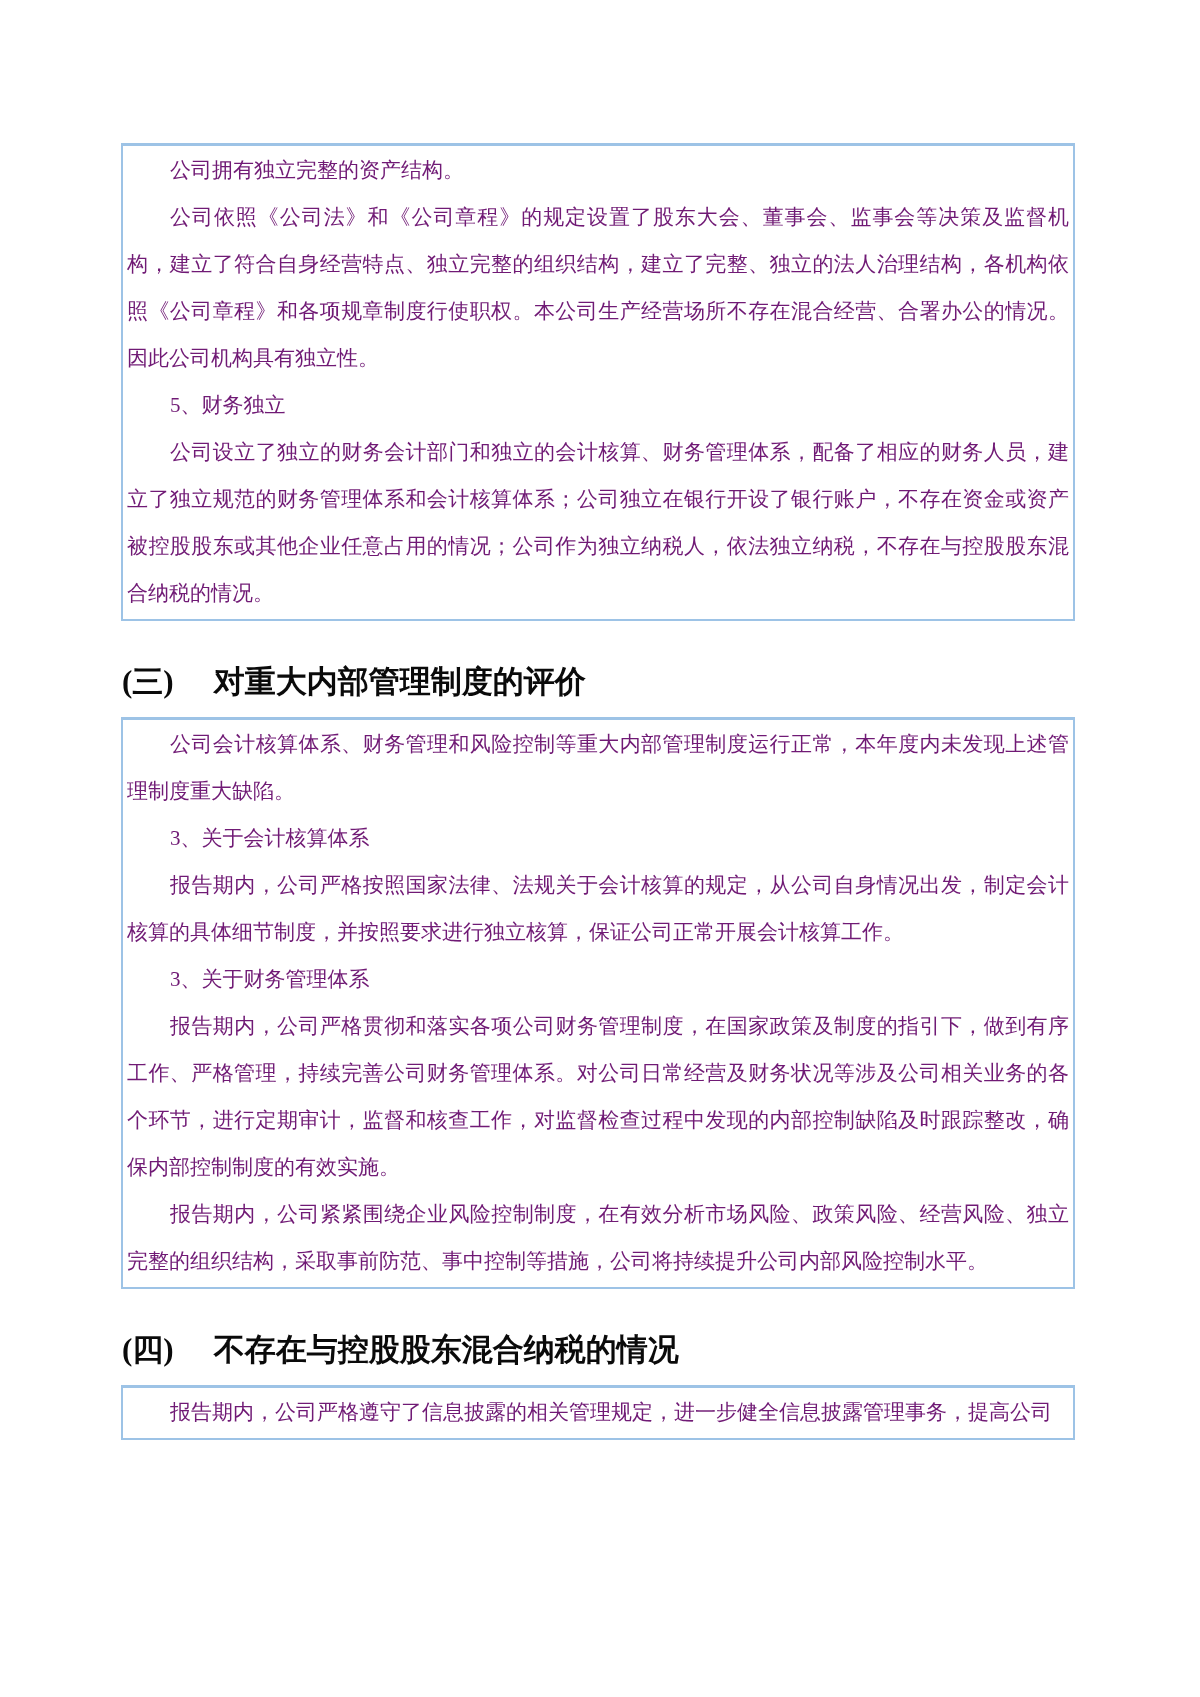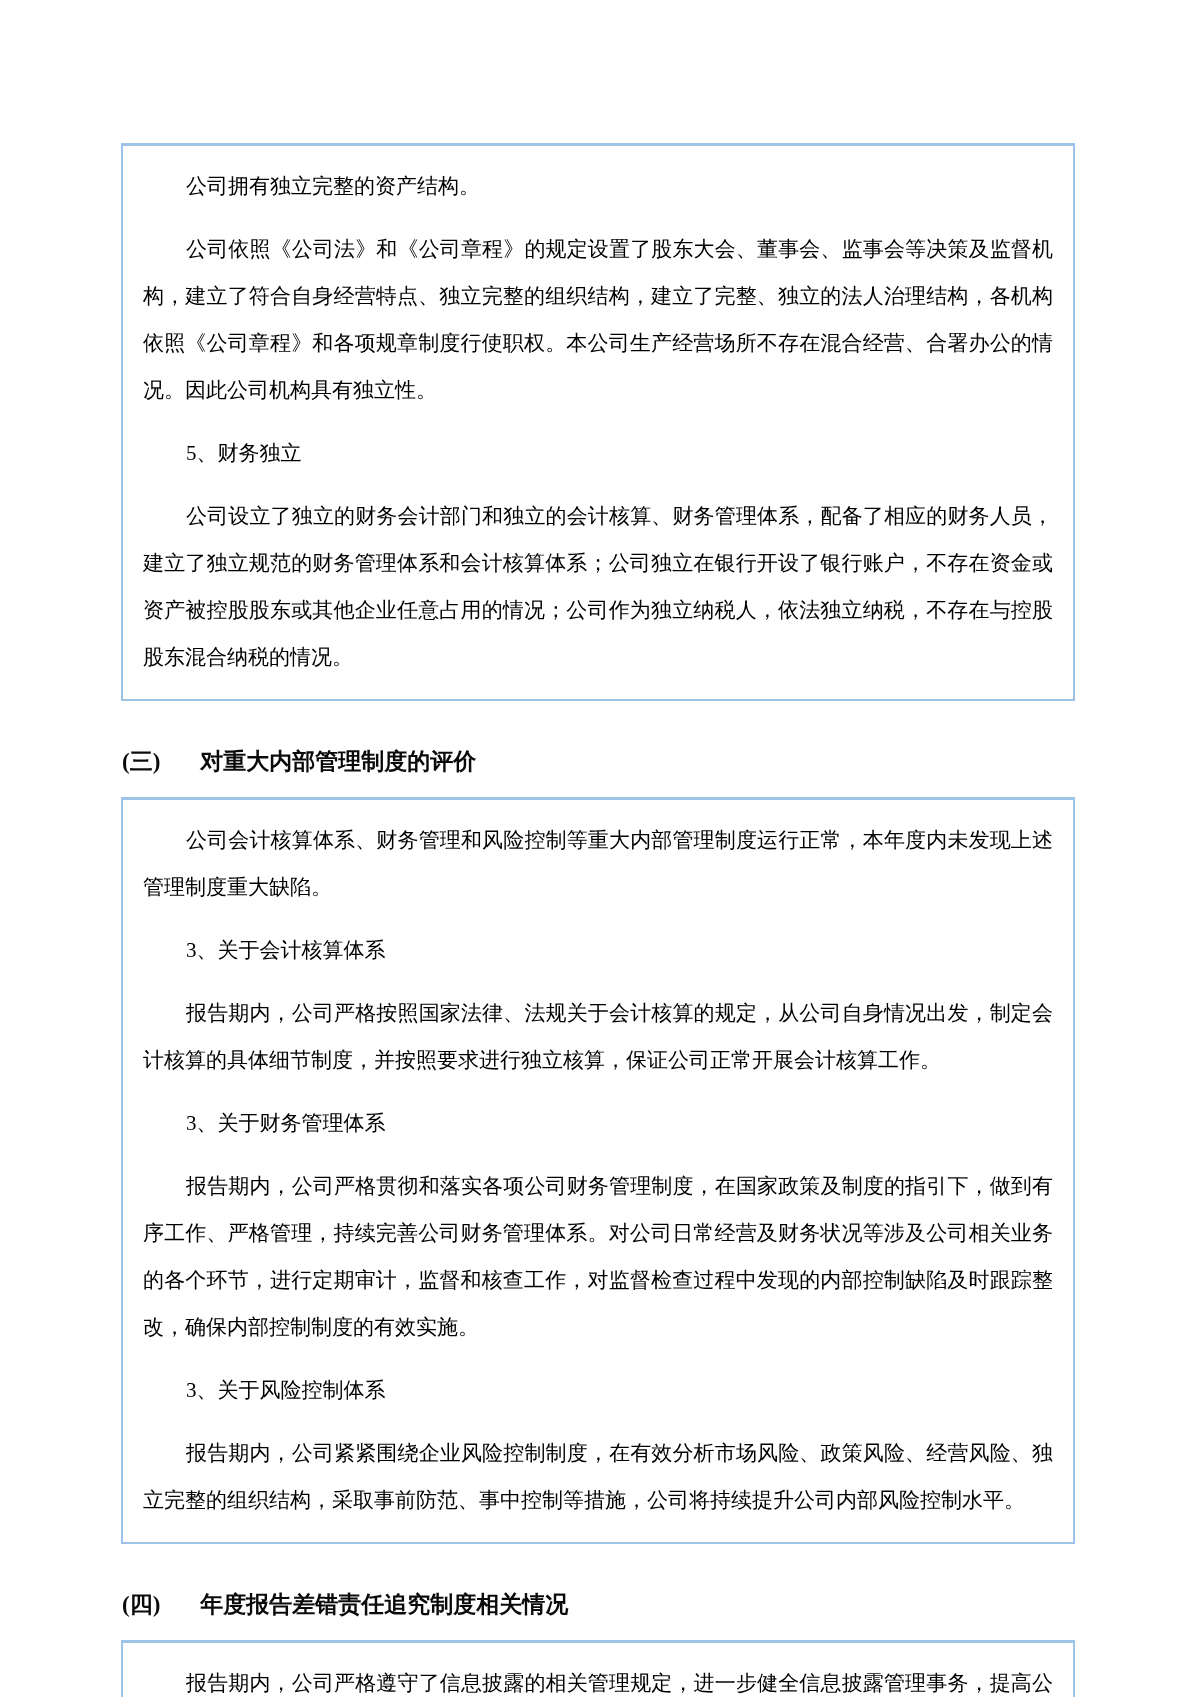--- a/index.html
+++ b/index.html
@@ -29,33 +29,33 @@
   }
   .text-box {
     box-sizing: border-box;
     width: 100%;
     border: 2px solid #9dc3e6;
     border-top-width: 3px;
     background: #ffffff;
     padding: 1px 4px 2px 4px;
   }
   .text-box p {
-    margin: 16px;
+    margin: 0;
     padding: 0;
     font-size: 21px;
     line-height: 47px;
-    color: #000000;
+    color: #701a75;
     text-align: justify;
     text-justify: inter-ideograph;
     text-indent: 43px;
     word-break: break-all;
   }
   .section-heading {
     margin: 44px 0 19px 1px;
-    font-size: 23px;
+    font-size: 31px;
     line-height: 33px;
     font-weight: 700;
     color: #0a0a0a;
   }
   .section-heading .num {
     display: inline-block;
     margin-right: 40px;
   }
 </style>
 </head>
@@ -74,26 +74,25 @@
     <h3 class="section-heading">
       <span class="num">(三)</span><span>对重大内部管理制度的评价</span>
     </h3>
 
     <section class="text-box">
         <p>公司会计核算体系、财务管理和风险控制等重大内部管理制度运行正常，本年度内未发现上述管理制度重大缺陷。</p>
         <p>3、关于会计核算体系</p>
         <p>报告期内，公司严格按照国家法律、法规关于会计核算的规定，从公司自身情况出发，制定会计核算的具体细节制度，并按照要求进行独立核算，保证公司正常开展会计核算工作。</p>
         <p>3、关于财务管理体系</p>
         <p>报告期内，公司严格贯彻和落实各项公司财务管理制度，在国家政策及制度的指引下，做到有序工作、严格管理，持续完善公司财务管理体系。对公司日常经营及财务状况等涉及公司相关业务的各个环节，进行定期审计，监督和核查工作，对监督检查过程中发现的内部控制缺陷及时跟踪整改，确保内部控制制度的有效实施。</p>
-        <p>3、关于风险控制体系</p>
         <p>报告期内，公司紧紧围绕企业风险控制制度，在有效分析市场风险、政策风险、经营风险、独立完整的组织结构，采取事前防范、事中控制等措施，公司将持续提升公司内部风险控制水平。</p>
       </section>
 
     <h3 class="section-heading">
-      <span class="num">(四)</span><span>年度报告差错责任追究制度相关情况</span>
+      <span class="num">(四)</span><span>不存在与控股股东混合纳税的情况</span>
     </h3>
 
     <section class="text-box">
         <p>报告期内，公司严格遵守了信息披露的相关管理规定，进一步健全信息披露管理事务，提高公司</p>
       </section>
 
   </div>
 </div>
 
 </body></html>

